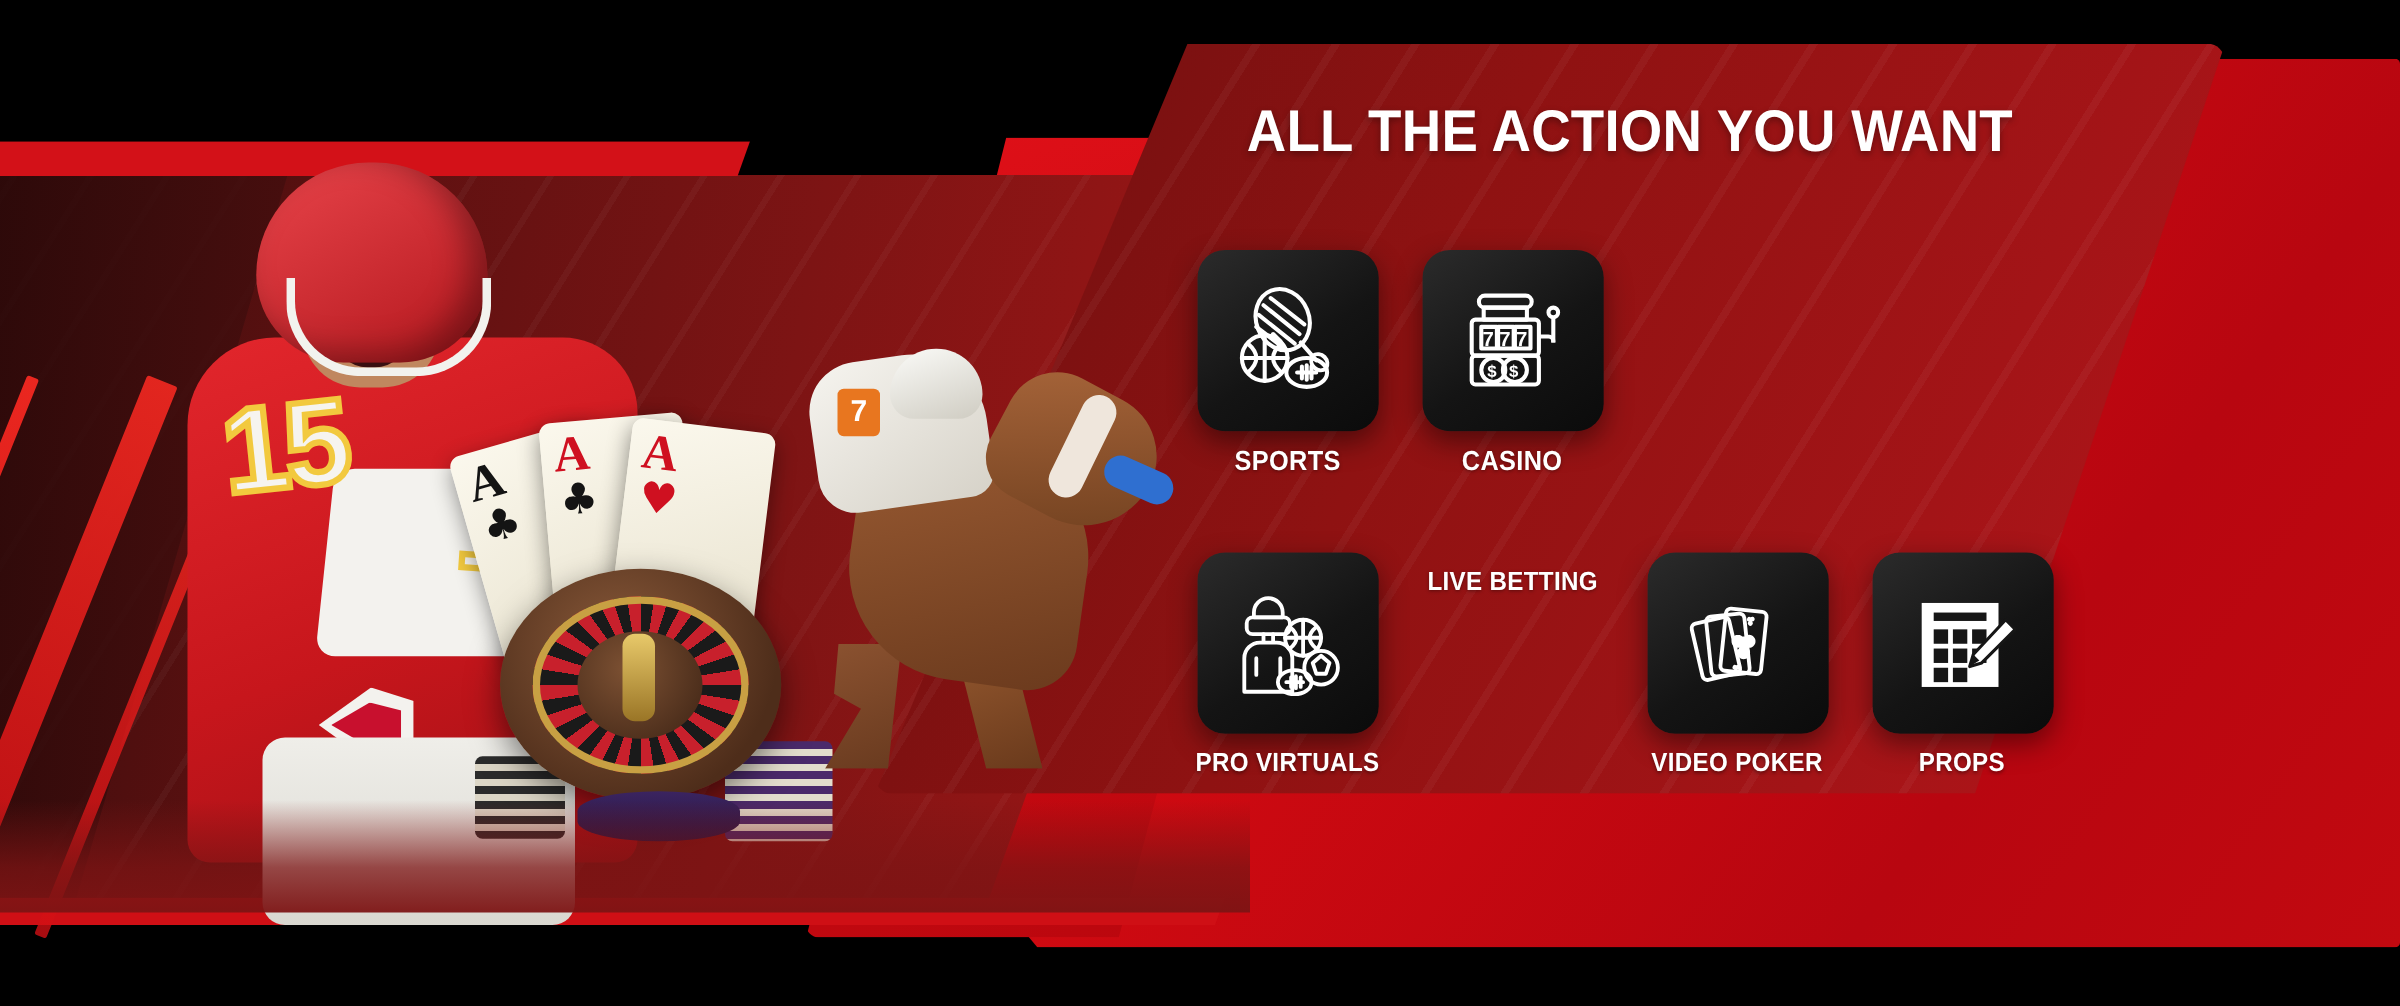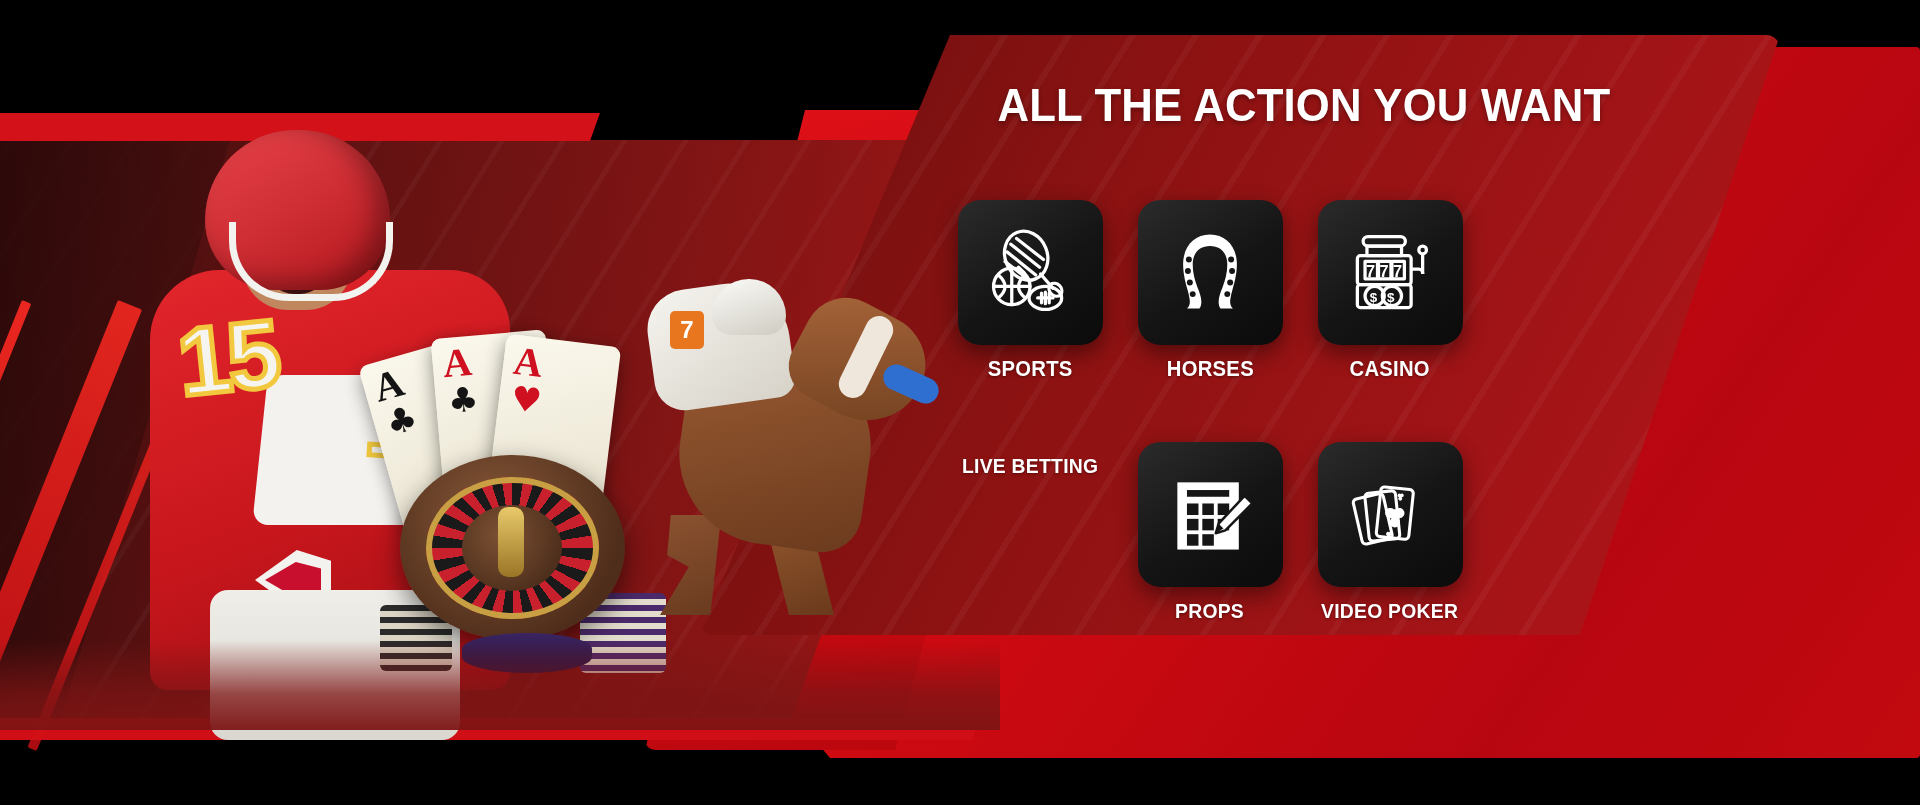--- a/index.html
+++ b/index.html
@@ -236,38 +236,20 @@
               <circle cx="31" cy="64" r="19"></circle>
               <path d="M31 45 V83 M12 64 H50 M17 52 Q31 64 17 76 M45 52 Q31 64 45 76"></path>
               <ellipse cx="66" cy="76" rx="17" ry="12"></ellipse>
               <path d="M58 76 H74 M62 71 V81 M66 70 V82 M70 71 V81"></path>
             </g>
           </svg>
         </div>
         <div class="label">SPORTS</div>
       </div>
 
-      <div class="tile t-horses">
-        <div class="box">
-          <svg class="ic" viewBox="0 0 100 100">
-            <path fill="#fff" d="M50 10c-17 0-28 13-28 31 0 11 3 21 5 28 1 4 2 8 2 11 0 5-3 7-3 7h13s2-2 2-7c0-5-2-10-4-15-3-8-5-15-5-24 0-12 7-19 18-19s18 7 18 19c0 9-2 16-5 24-2 5-4 10-4 15 0 5 2 7 2 7h13s-3-2-3-7c0-3 1-7 2-11 2-7 5-17 5-28 0-18-11-31-28-31z"></path>
-            <g fill="#151515">
-              <circle cx="28" cy="36" r="3.1"></circle>
-                <circle cx="27" cy="48" r="3.1"></circle>
-              <circle cx="29" cy="60" r="3.1"></circle>
-                <circle cx="32" cy="72" r="3.1"></circle>
-              <circle cx="72" cy="36" r="3.1"></circle>
-                <circle cx="73" cy="48" r="3.1"></circle>
-              <circle cx="71" cy="60" r="3.1"></circle>
-                <circle cx="68" cy="72" r="3.1"></circle>
-            </g>
-          </svg>
-        </div>
-        <div class="label">HORSES</div>
-      </div>
 
       <div class="tile t-casino">
         <div class="box">
           <svg class="ic" viewBox="0 0 100 100">
             <g fill="none" stroke="#fff" stroke-width="3.4" stroke-linejoin="round">
               <rect x="22" y="12" width="44" height="10" rx="5"></rect>
               <path d="M26 22 h36 v10 h-36z"></path>
               <rect x="16" y="32" width="56" height="30" rx="3"></rect>
               <rect x="24" y="38" width="13" height="18"></rect>
               <rect x="38" y="38" width="13" height="18"></rect>
@@ -290,23 +272,62 @@
             </g>
           </svg>
         </div>
         <div class="label">CASINO</div>
       </div>
 
     </div>
 
     <div class="row r2">
 
+      <div class="tile">
+        <div class="box">
+          <svg class="ic" viewBox="0 0 100 100">
+            <g fill="none" stroke="#fff" stroke-width="3.2" stroke-linejoin="round" stroke-linecap="round">
+              <path d="M22 24 a12 12 0 0 1 24 0 v4 h-24z"></path>
+              <rect x="16" y="28" width="36" height="14" rx="5"></rect>
+              <path d="M30 42 v6 M38 42 v6"></path>
+              <path d="M14 62 a13 13 0 0 1 13 -13 h14 a13 13 0 0 1 13 13 v28 h-40z"></path>
+              <path d="M24 62 v14 M44 62 v14"></path>
+              <circle cx="63" cy="45" r="15"></circle>
+              <path d="M63 30 v30 M48 45 h30 M52 36 q11 9 0 18 M74 36 q-11 9 0 18"></path>
+              <circle cx="78" cy="70" r="14"></circle>
+              <path d="M78 60 l7 6 -3 9 h-8 l-3 -9z"></path>
+              <ellipse cx="56" cy="82" rx="14" ry="10"></ellipse>
+              <path d="M49 82 h14 M53 78 v8 M57 77 v10 M61 78 v8"></path>
+            </g>
+          </svg>
+        </div>
+        <div class="label">PRO VIRTUALS</div>
+      </div>
 
       <div class="tile">
         <div class="label">LIVE BETTING</div>
+      </div>
+
+      <div class="tile">
+        <div class="box">
+          <svg class="ic" viewBox="0 0 100 100">
+            <g fill="none" stroke="#fff" stroke-width="3.2" stroke-linejoin="round">
+              <rect x="16" y="30" width="32" height="48" rx="4" transform="rotate(-13 32 54)"></rect>
+              <rect x="26" y="26" width="32" height="50" rx="4" transform="rotate(-6 42 51)"></rect>
+              <rect x="38" y="22" width="34" height="52" rx="4" transform="rotate(6 55 48)"></rect>
+            </g>
+            <g fill="#fff">
+              <path d="M56 44 a5.4 5.4 0 1 1 3.5 9.4 h-0.9 a5.4 5.4 0 1 1 -7 0 h-0.9 A5.4 5.4 0 1 1 54 44z"></path>
+              <rect x="54.4" y="52" width="2.4" height="6"></rect>
+              <path d="M61 28 a2 2 0 1 1 1.3 3.5 h-0.3 a2 2 0 1 1 -2.6 0 h-0.3 A2 2 0 1 1 61 28z"></path>
+              <path d="M49 68 a2 2 0 1 1 1.3 3.5 h-0.3 a2 2 0 1 1 -2.6 0 h-0.3 A2 2 0 1 1 49 68z"></path>
+            </g>
+          </svg>
+        </div>
+        <div class="label">VIDEO POKER</div>
       </div>
 
       <div class="tile">
         <div class="box">
           <svg class="ic" viewBox="0 0 100 100">
             <rect x="16" y="16" width="64" height="70" fill="#fff"></rect>
             <rect x="26" y="24" width="44" height="7" fill="#161616"></rect>
             <g fill="#161616">
               <rect x="26" y="38" width="12" height="12"></rect>
                 <rect x="42" y="38" width="12" height="12"></rect>
@@ -316,34 +337,15 @@
                 <rect x="58" y="54" width="12" height="12"></rect>
               <rect x="26" y="70" width="12" height="12"></rect>
                 <rect x="42" y="70" width="12" height="12"></rect>
             </g>
             <path d="M86 30 L94 38 L66 66 L56 69 L59 59 Z" fill="#fff" stroke="#161616" stroke-width="2.6" stroke-linejoin="round"></path>
             <path d="M56 69 L59 59 L64 64 Z" fill="#161616"></path>
           </svg>
         </div>
         <div class="label">PROPS</div>
       </div>
-
-      <div class="tile">
-        <div class="box">
-          <svg class="ic" viewBox="0 0 100 100">
-            <g fill="none" stroke="#fff" stroke-width="3.2" stroke-linejoin="round">
-              <rect x="16" y="30" width="32" height="48" rx="4" transform="rotate(-13 32 54)"></rect>
-              <rect x="26" y="26" width="32" height="50" rx="4" transform="rotate(-6 42 51)"></rect>
-              <rect x="38" y="22" width="34" height="52" rx="4" transform="rotate(6 55 48)"></rect>
-            </g>
-            <g fill="#fff">
-              <path d="M56 44 a5.4 5.4 0 1 1 3.5 9.4 h-0.9 a5.4 5.4 0 1 1 -7 0 h-0.9 A5.4 5.4 0 1 1 54 44z"></path>
-              <rect x="54.4" y="52" width="2.4" height="6"></rect>
-              <path d="M61 28 a2 2 0 1 1 1.3 3.5 h-0.3 a2 2 0 1 1 -2.6 0 h-0.3 A2 2 0 1 1 61 28z"></path>
-              <path d="M49 68 a2 2 0 1 1 1.3 3.5 h-0.3 a2 2 0 1 1 -2.6 0 h-0.3 A2 2 0 1 1 49 68z"></path>
-            </g>
-          </svg>
-        </div>
-        <div class="label">VIDEO POKER</div>
-      </div>
     </div>
   </div>
 </div>
 
 </body></html>

